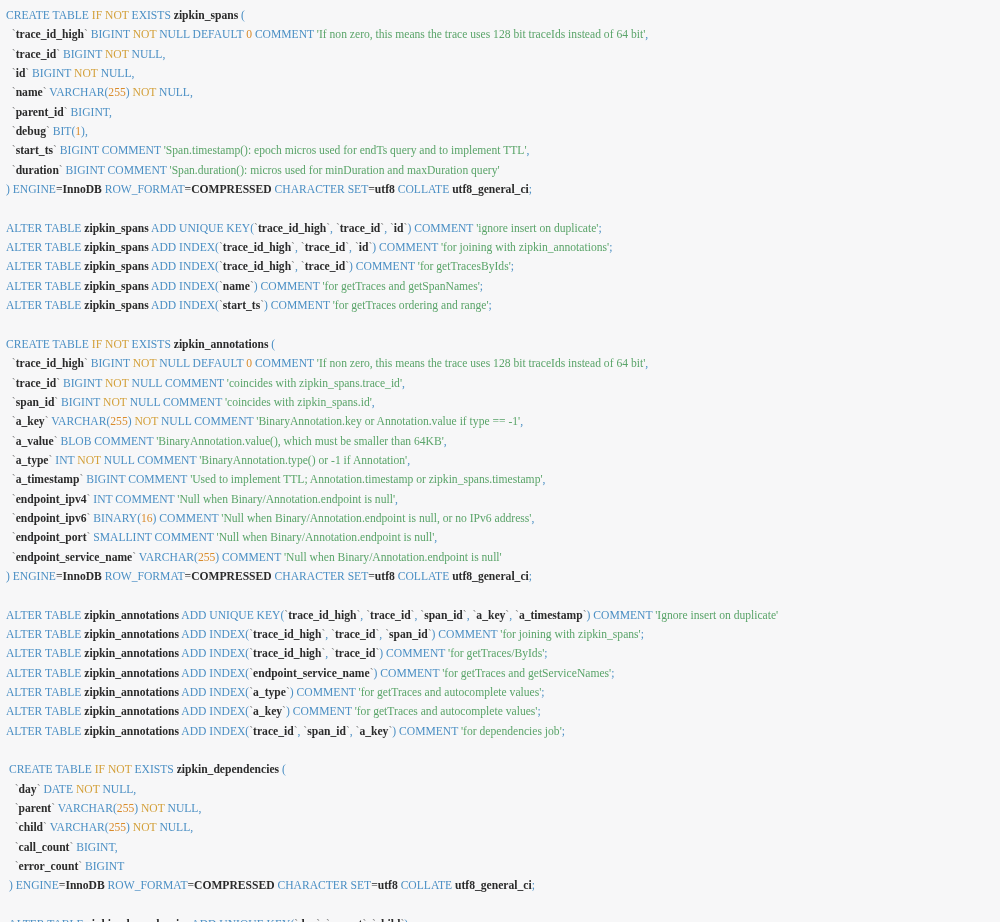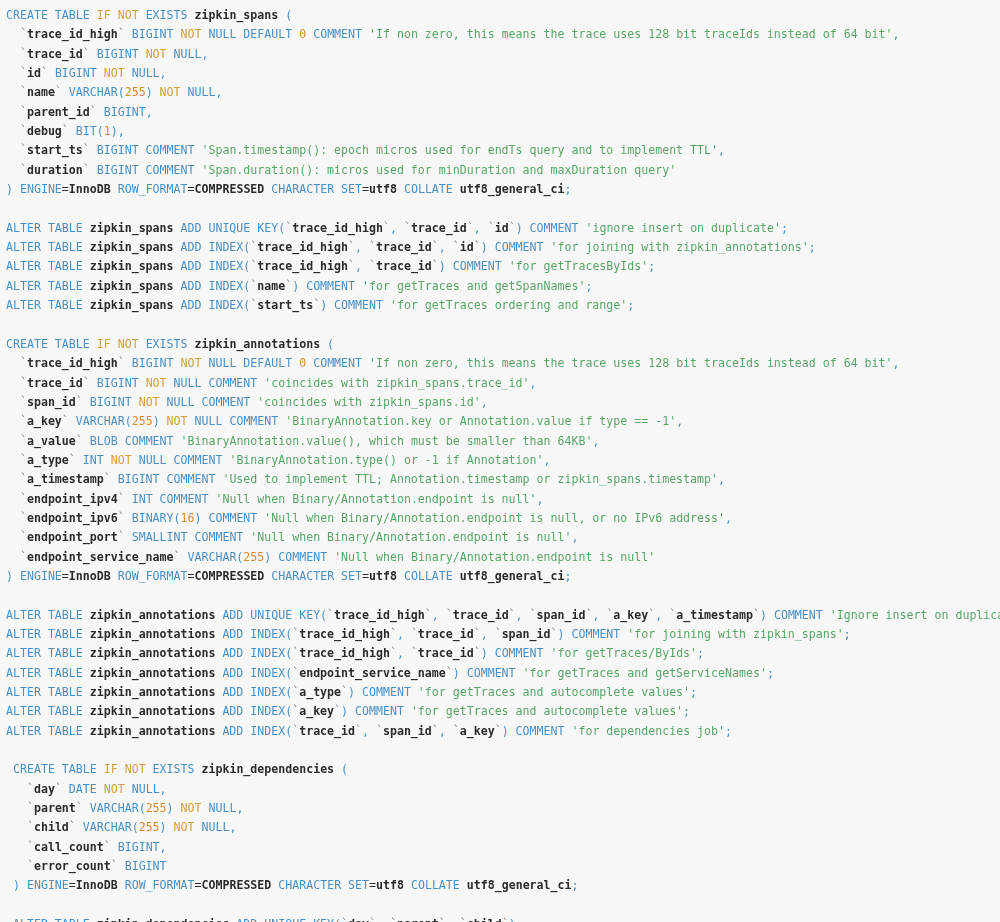--- a/index.html
+++ b/index.html
@@ -17,20 +17,21 @@
     padding: 6px 0 0 6px;
     font-size: 11.6px;
     line-height: 19.35px;
     white-space: pre;
     letter-spacing: 0px;
     -webkit-font-smoothing: antialiased;
   }
   .line {
     height: 19.35px;
     white-space: pre;
+    font-family: Liberation Serif, serif;
   }
   .line.blank { }
 
   
   .kw    { color: #4b8fc4; }          
   .kw2   { color: #d3a03a; }          
   .ident { color: #2b2b2b; font-weight: bold; }  
   .str   { color: #5aa469; }          
   .num   { color: #d98b2b; }          
   .plain { color: #2b2b2b; }

